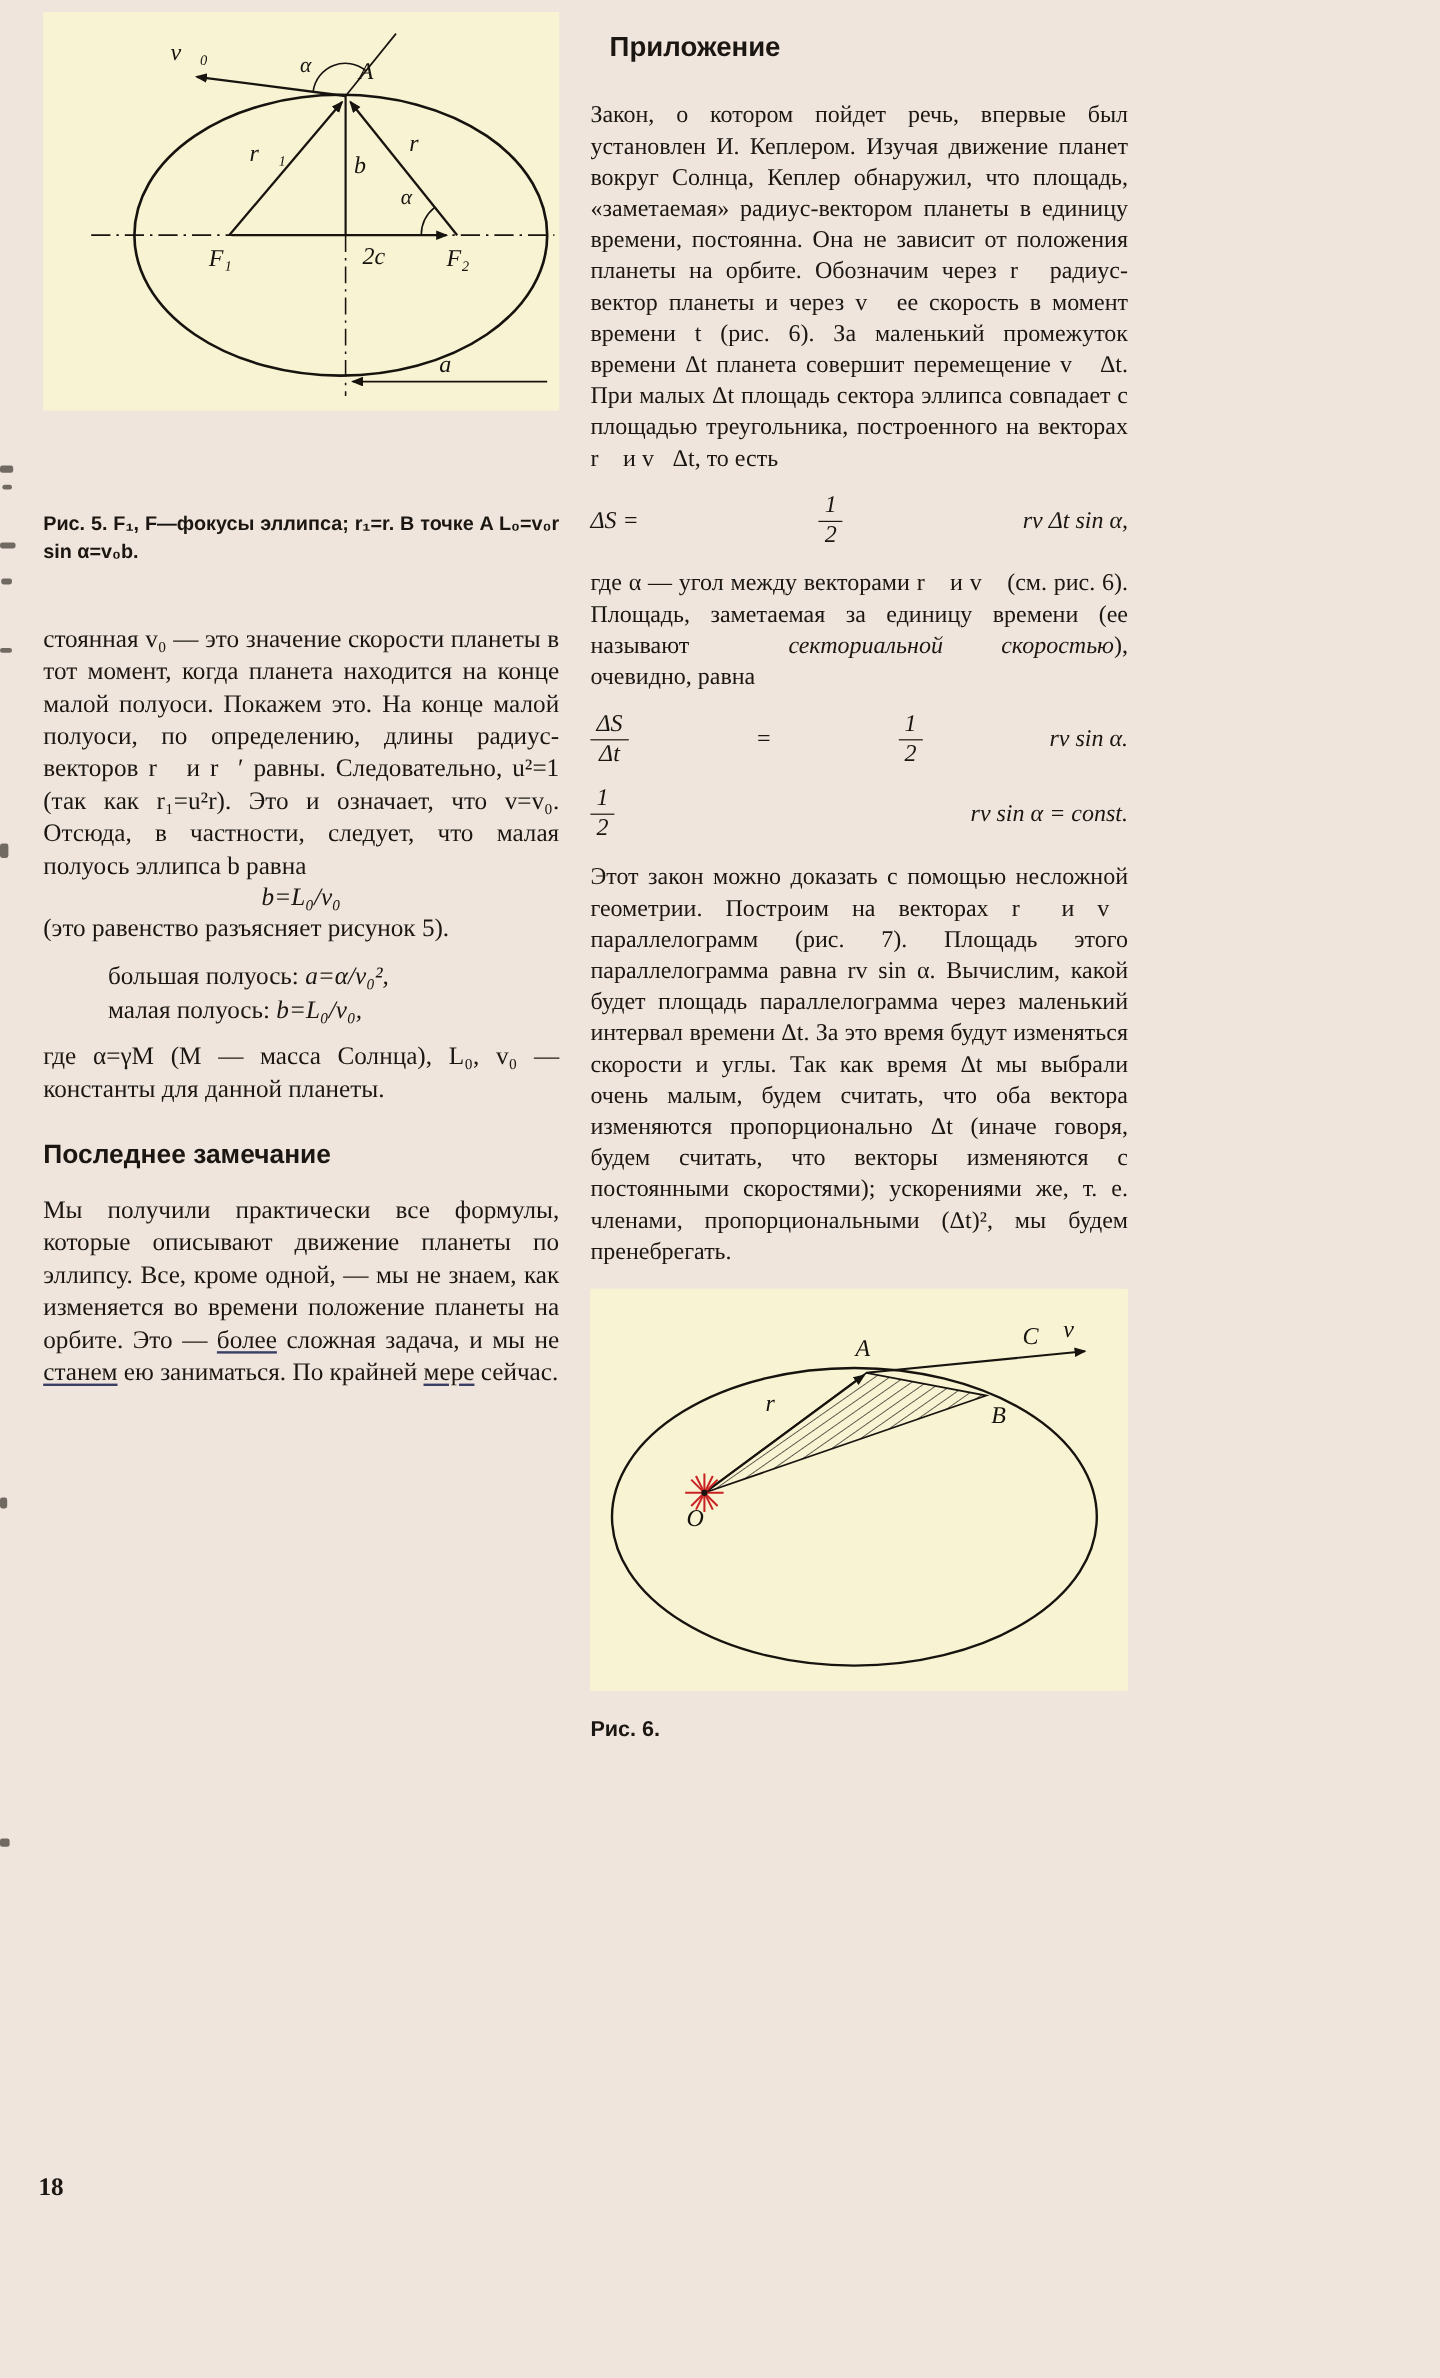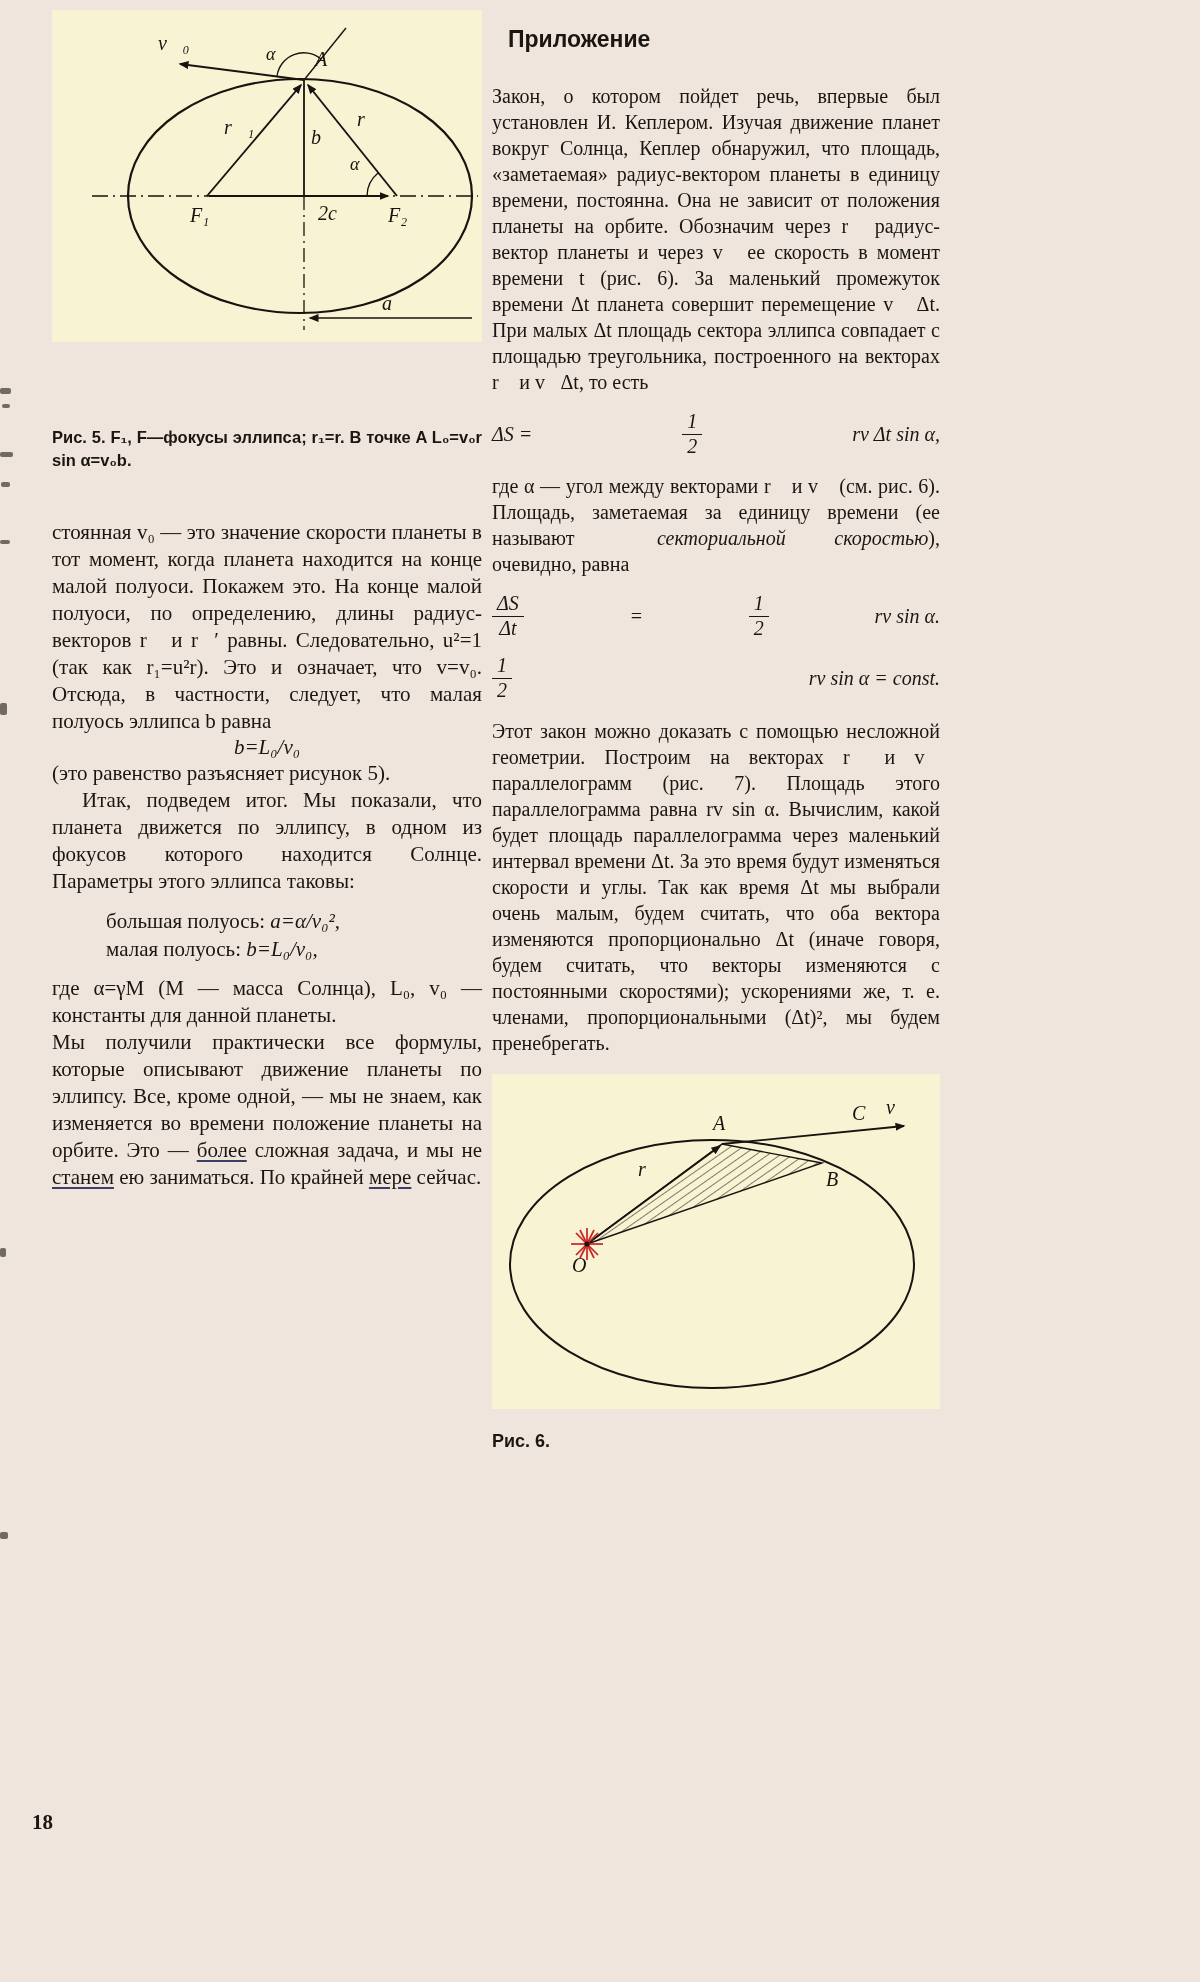--- a/index.html
+++ b/index.html
@@ -3,21 +3,21 @@
 <meta charset="utf-8">
 <style>
   html,body{margin:0;padding:0;}
   body{
     width:1200px;height:1982px;position:relative;overflow:hidden;
     background:#efe5dd;
     font-family:"Liberation Serif",serif;
     color:#1b1611;
   }
   .page{position:absolute;inset:0;}
-  .left-col{position:absolute;left:52px;top:10px;width:430px;}
+  .left-col{position:absolute;left:36px;top:10px;width:430px;}
   .right-col{position:absolute;left:492px;top:26px;width:448px;}
 
   .fig-wrap{background:#f8f3d2;}
   svg{display:block;}
   .figlabel{font-family:"Liberation Serif",serif;font-style:italic;font-size:20px;fill:#17130f;}
   .figlabel.small{font-size:18px;}
 
   .caption{
     font-family:"Liberation Sans",sans-serif;
     font-weight:bold;font-size:16.5px;line-height:1.42;
@@ -117,29 +117,29 @@
       </svg>
     </div>
 
     <p class="caption">Рис. 5. F₁, F—фокусы эллипса; r₁=r. В точке A  L₀=v₀r sin α=v₀b.</p>
 
     <p class="body first-block">стоянная v₀ — это значение скорости планеты в тот момент, когда планета находится на конце малой полуоси. Покажем это. На конце малой полуоси, по определению, длины радиус-векторов r⃗ и r⃗′ равны. Следовательно, u²=1 (так как r₁=u²r). Это и означает, что v=v₀. Отсюда, в частности, следует, что малая полуось эллипса b равна</p>
 
     <div class="formula-line">b=L₀/v₀</div>
 
     <p class="body">(это равенство разъясняет рисунок 5).</p>
-    <p class="body indent">Итак, подведем итог. Мы показали, что планета движется по эллипсу, в одном из фокусов которого находится Солнце. Параметры этого эллипса таковы:</p>
 
     <div class="axis-lines">
       <div><span>большая полуось: </span><span class="math">a=α/v₀²,</span></div>
       <div><span>малая полуось: </span><span class="math">b=L₀/v₀,</span></div>
     </div>
 
     <p class="body">где α=γM (M — масса Солнца), L₀, v₀ — константы для данной планеты.</p>
 
+    <h3 class="heading">Последнее замечание</h3>
 
     <p class="body">
       <span>Мы получили практически все формулы, которые описывают движение планеты по эллипсу. Все, кроме одной, — мы не знаем, как изменяется во времени положение планеты на орбите. Это — </span><span class="pen">более</span><span> сложная задача, и мы не </span><span class="pen">станем</span><span> ею заниматься. По крайней </span><span class="pen">мере</span><span> сейчас.</span>
     </p>
   </div>
 
   <div class="right-col">
 
     <h3 class="heading">Приложение</h3>
 

